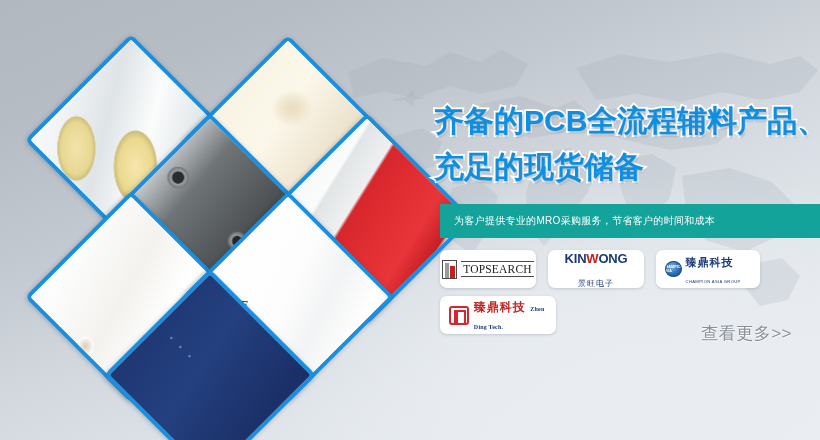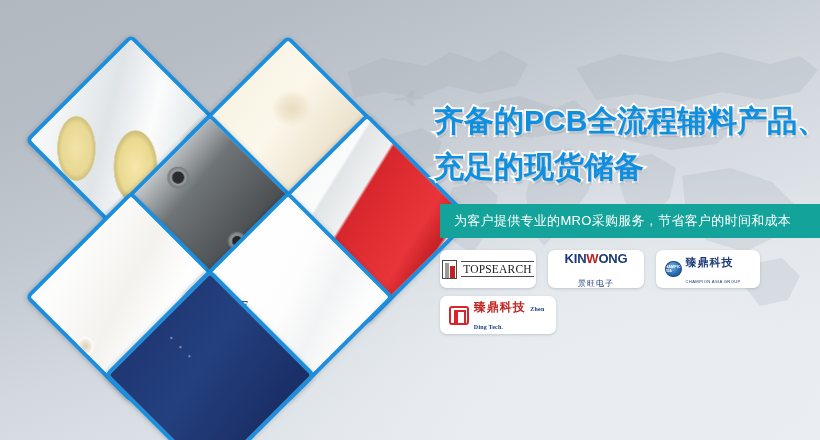--- a/index.html
+++ b/index.html
@@ -120,21 +120,21 @@
 
   .subbar {
     position: absolute; left: 10px; top: 192px;
     width: 392px; height: 34px;
     background: #14a39a;
     display: flex; align-items: center;
     padding-left: 14px;
   }
   .subbar span {
     color: #ffffff;
-    font-size: 13px;
+    font-size: 10px;
     letter-spacing: .3px;
     white-space: nowrap;
   }
 
   .logos {
     position: absolute; left: 10px; top: 238px;
     width: 380px;
   }
   .logo-row { display: flex; gap: 12px; margin-bottom: 8px; }
 
@@ -328,15 +328,16 @@
             <span class="zd-txt">
               <span class="zd-cn">臻鼎科技</span>
               <span class="zd-en">Zhen Ding Tech.</span>
             </span>
           </div>
         </div>
       </div>
 
     </div>
 
+    <a class="more-link">查看更多&gt;&gt;</a>
 
   </div>
 </div>
 
 </body></html>

